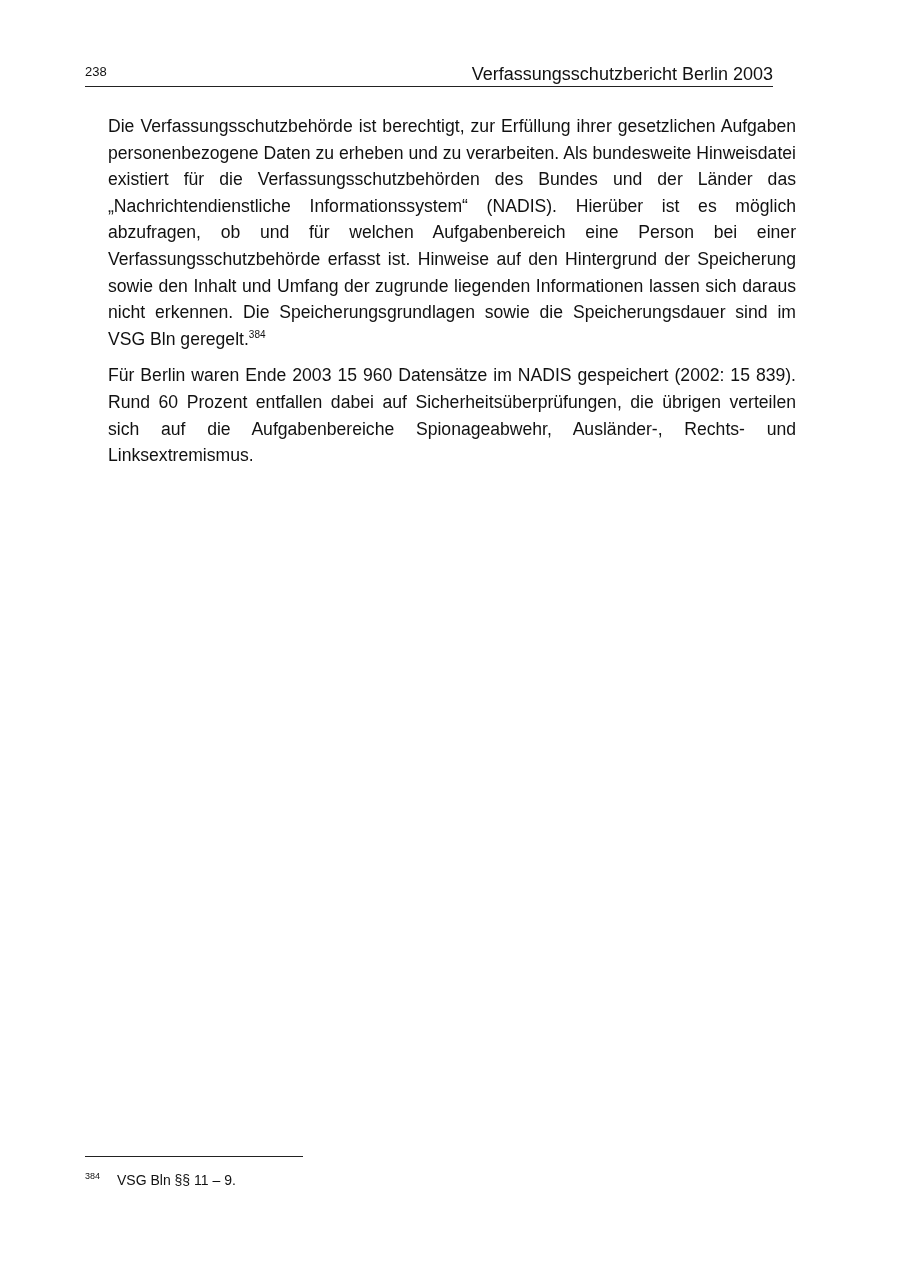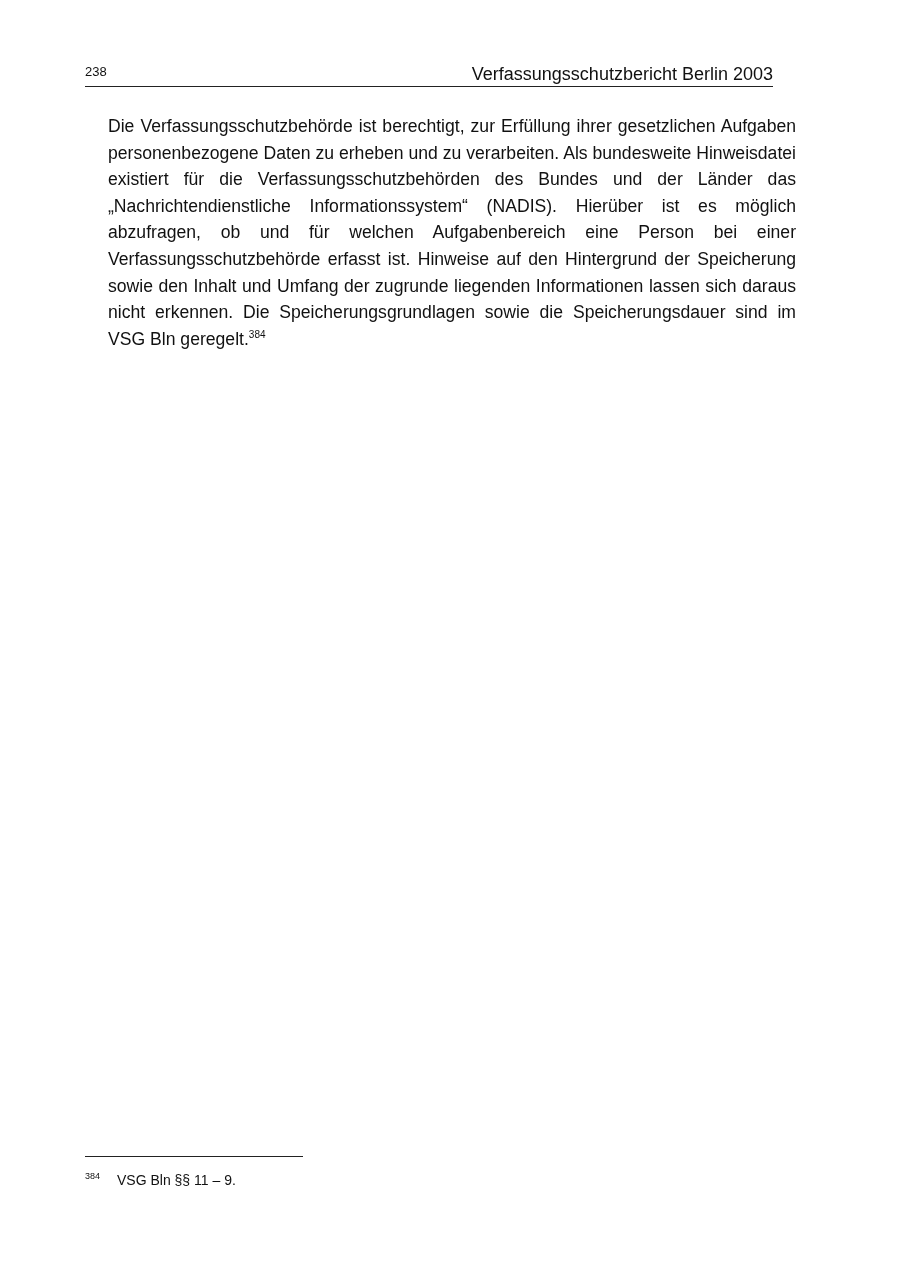--- a/index.html
+++ b/index.html
@@ -17,18 +17,19 @@
 </head>
 <body>
 
 <div class="header">
   <span class="page-num">238</span>
   <span class="running-title">Verfassungsschutzbericht Berlin 2003</span>
 </div>
 
 <div class="body">
   <p><span>Die Verfassungsschutzbehörde ist berechtigt, zur Erfüllung ihrer gesetzlichen Aufgaben personenbezogene Daten zu erheben und zu verarbeiten. Als bundesweite Hinweisdatei existiert für die Verfassungsschutzbehörden des Bundes und der Länder das „Nachrichtendienstliche Informationssystem“ (NADIS). Hierüber ist es möglich abzufragen, ob und für welchen Aufgabenbereich eine Person bei einer Verfassungsschutzbehörde erfasst ist. Hinweise auf den Hintergrund der Speicherung sowie den Inhalt und Umfang der zugrunde liegenden Informationen lassen sich daraus nicht erkennen. Die Speicherungsgrundlagen sowie die Speicherungsdauer sind im VSG Bln geregelt.</span><sup>384</sup></p>
+  <p>Für Berlin waren Ende 2003 15 960 Datensätze im NADIS gespeichert (2002: 15 839). Rund 60 Prozent entfallen dabei auf Sicherheitsüberprüfungen, die übrigen verteilen sich auf die Aufgabenbereiche Spionageabwehr, Ausländer-, Rechts- und Linksextremismus.</p>
 </div>
 
 <div class="fn-rule"></div>
 <div class="footnote">
   <span class="fn-mark">384</span><span>VSG Bln §§ 11 – 9.</span>
 </div>
 
 </body></html>

